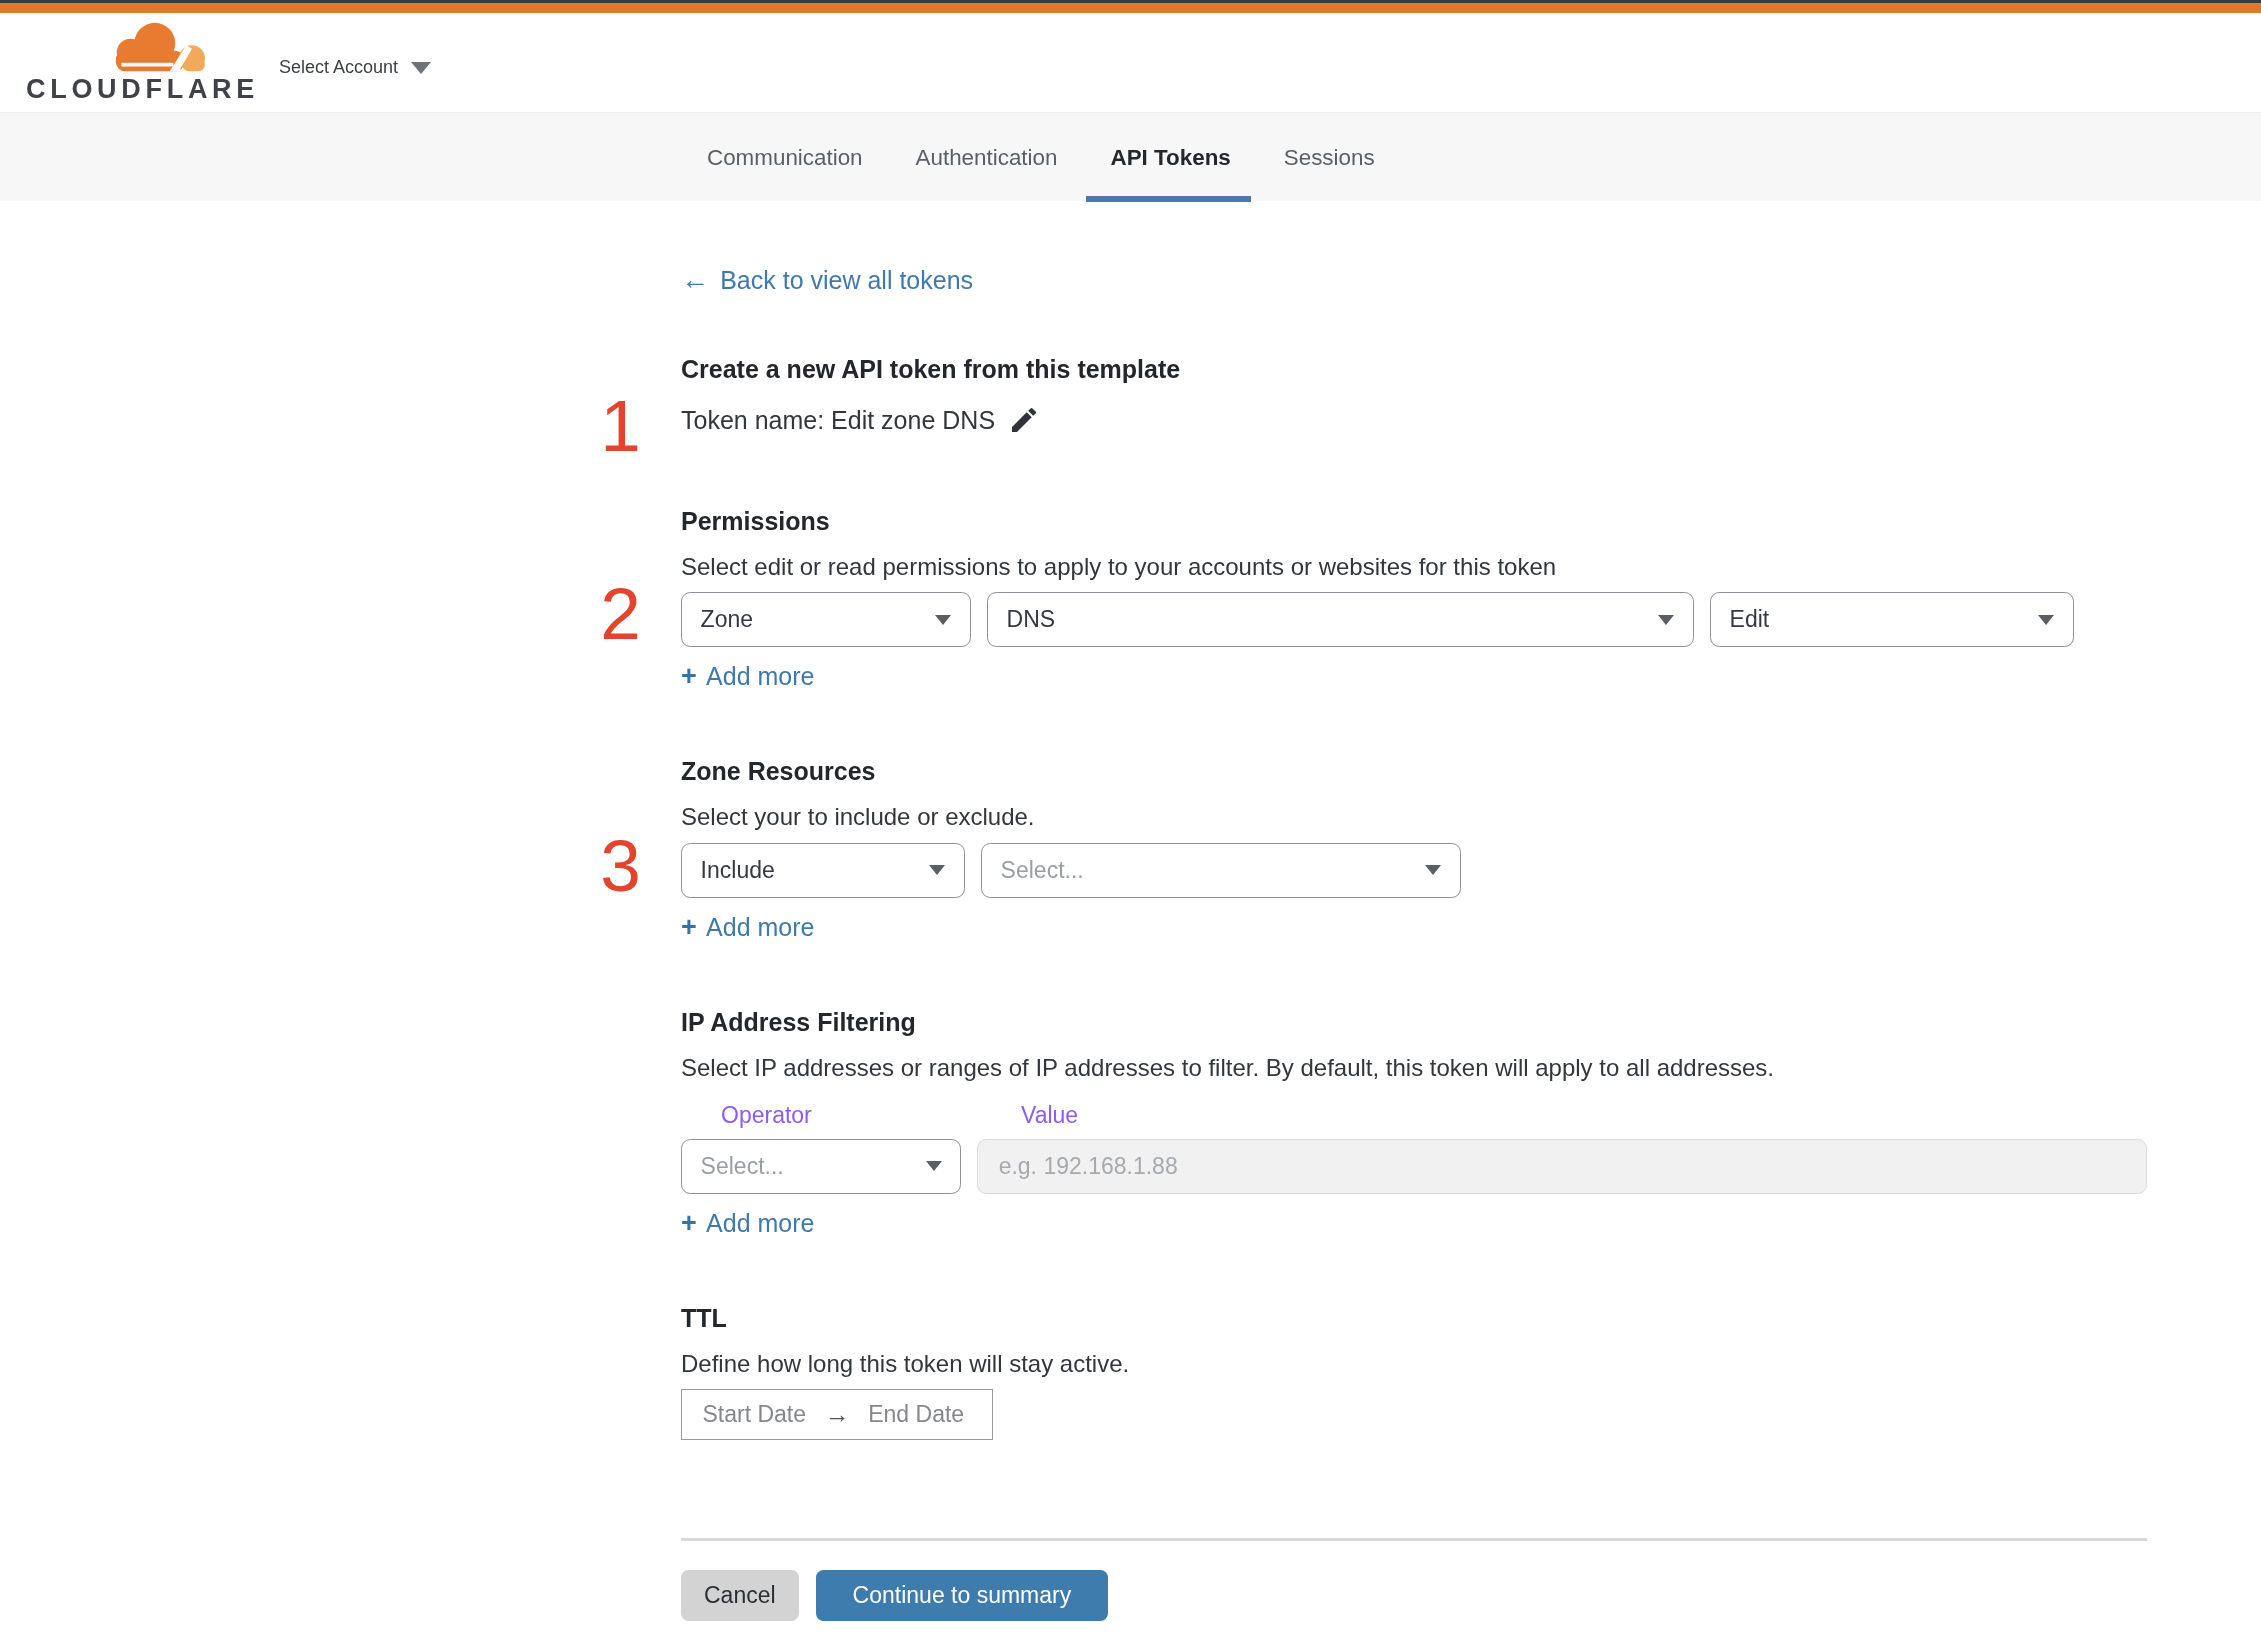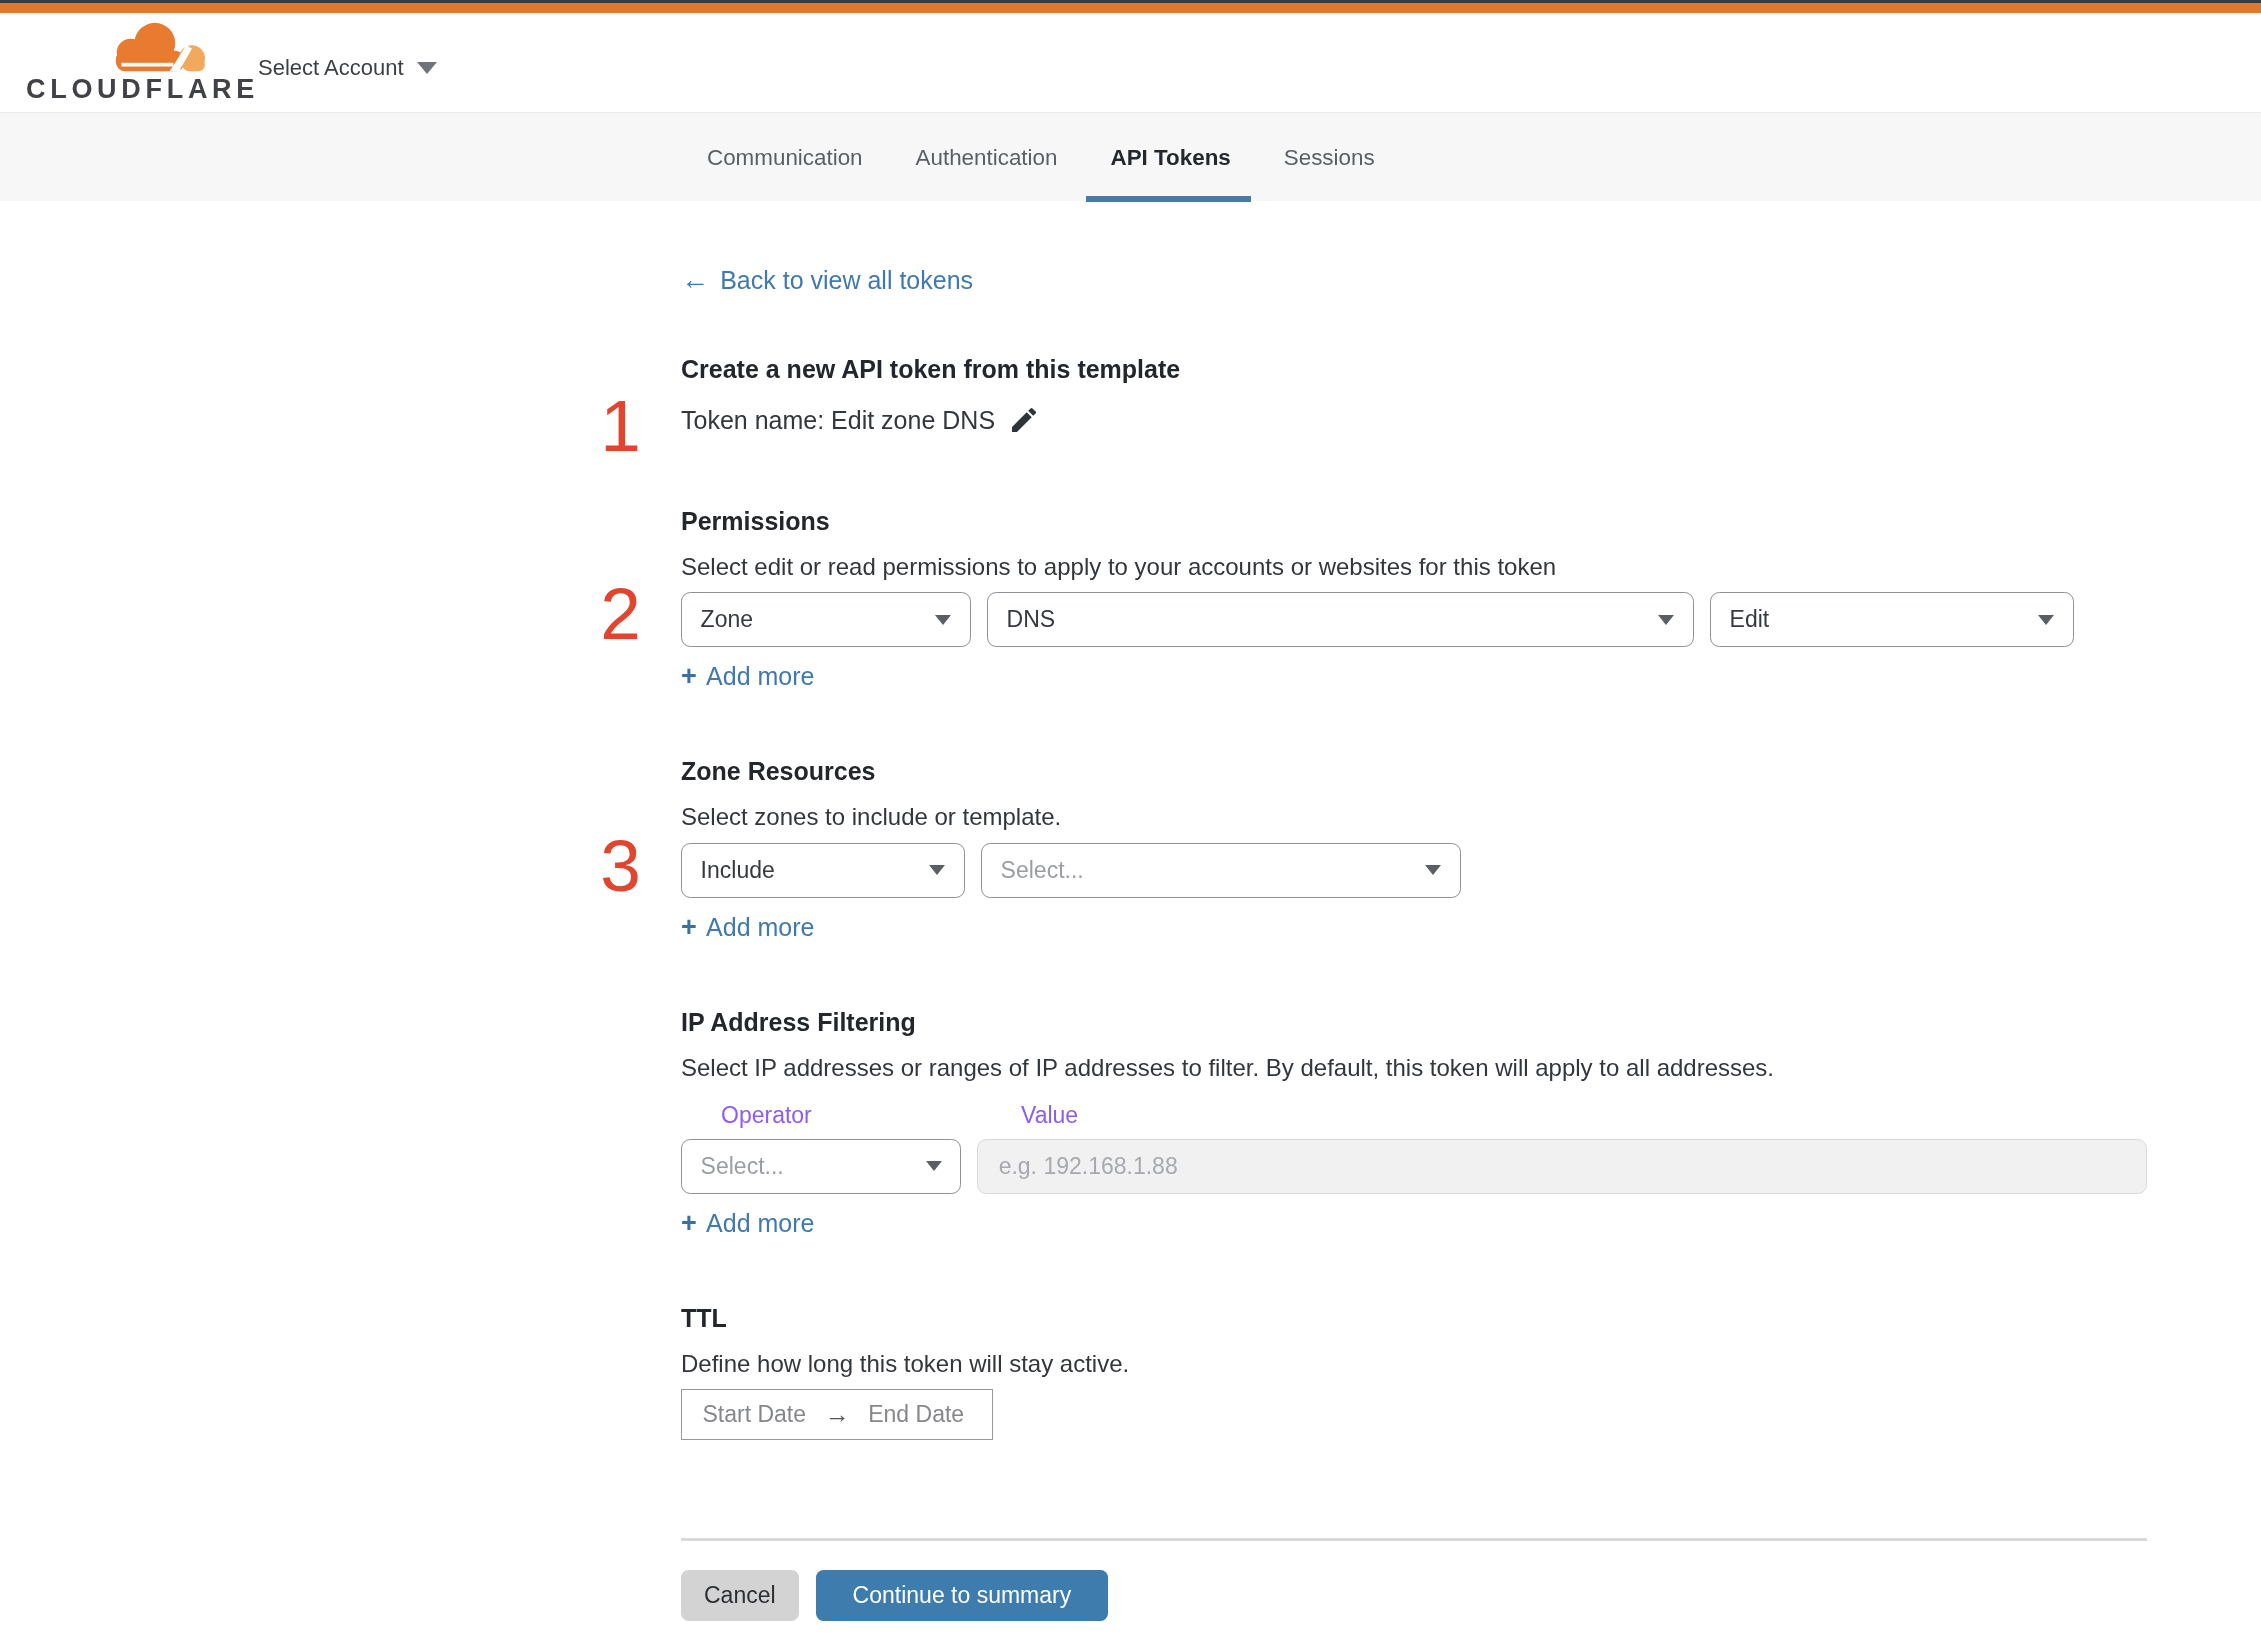--- a/index.html
+++ b/index.html
@@ -18,21 +18,21 @@
 
   
   .header { position: absolute; left: 0; top: 13px; width: 100%; height: 96px; background: #ffffff; }
   .logo { position: absolute; left: 26px; top: 7.5px; width: 196px; }
   .logo svg { display: block; margin-left: 82px; }
   .logo-text { font-size: 27px; font-weight: bold; letter-spacing: 4.7px; color: #404247; margin-top: 1.9px; }
   .account-selector {
     position: absolute; left: 258px; top: 34px; height: 41px;
     display: flex; align-items: center; gap: 13px; cursor: pointer;
   }
-  .account-selector .label { font-size: 22px; color: #3c3f43; }
+  .account-selector .label { font-size: 18px; color: #3c3f43; margin-left: 21px; }
   .chevron-down {
     width: 0; height: 0;
     border-left: 10.3px solid transparent; border-right: 10.3px solid transparent;
     border-top: 12px solid #707478;
   }
 
   
   .tabbar {
     position: absolute; left: 0; top: 112px; width: 100%; height: 89px;
     background: #f7f7f8; border-top: 0.9px solid #ececee;
@@ -201,21 +201,21 @@
     </div>
     <a class="add-more">
       <span class="plus">+</span>
       <span>Add more</span>
     </a>
   </section>
 
   <section class="sec-zone">
     <div class="step-number">3</div>
     <h2>Zone Resources</h2>
-    <div class="desc">Select zones to include or template.</div>
+    <div class="desc">Select your to include or exclude.</div>
     <div class="controls-row">
       <div class="select-box w-305">
         <span>Include</span>
         <span class="select-arrow"></span>
       </div>
       <div class="select-box w-515">
         <span class="placeholder">Select...</span>
         <span class="select-arrow"></span>
       </div>
     </div>

